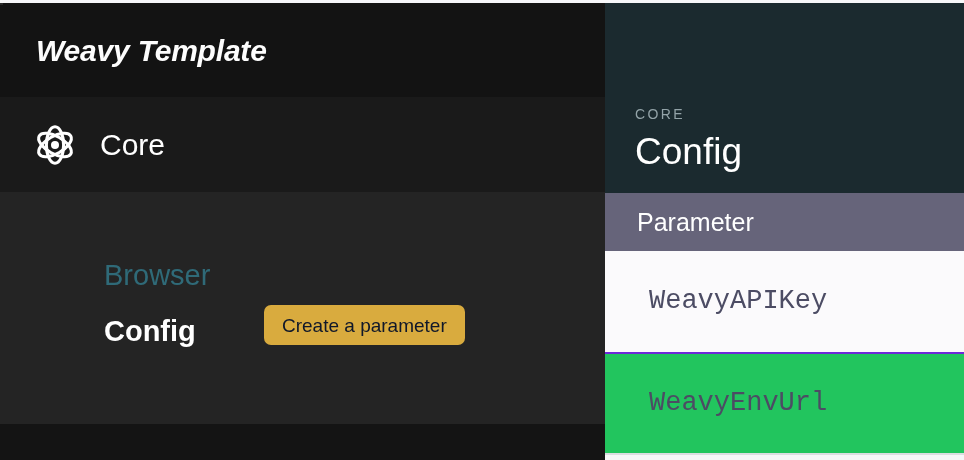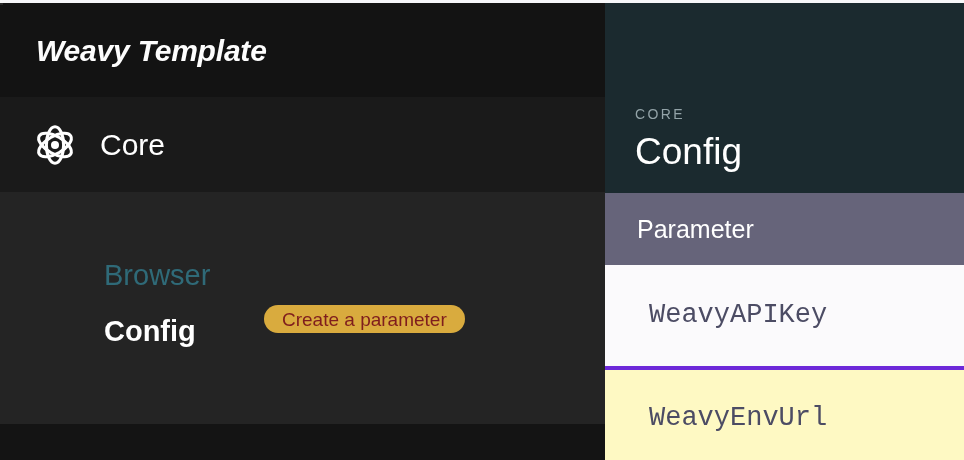--- a/index.html
+++ b/index.html
@@ -112,29 +112,29 @@
   .nav-item.active {
     color: #ffffff;
     font-weight: 700;
   }
   .nav-item-label { display: block; margin-top: 38px; }
 
   .create-btn {
     position: absolute;
     left: 264px;
     top: 113px;
-    height: 28px;
+    height: 40px;
     padding: 0 18px;
     display: inline-flex;
     align-items: center;
     justify-content: center;
     background: #d9ab3e;
-    color: #7f1d1d;
+    color: #0f172a;
     border: none;
-    border-radius: 18px;
+    border-radius: 7px;
     font-family: "Liberation Sans", sans-serif;
     font-size: 19px;
     line-height: 1;
     cursor: pointer;
     white-space: nowrap;
   }
 
   .left-footer {
     position: absolute;
     left: 0; top: 421px;
@@ -169,41 +169,41 @@
   }
   .detail-title {
     color: #ffffff;
     font-size: 37px;
     font-weight: 400;
     line-height: 1;
     display: block;
   }
 
   .table-head {
-    height: 72px;
+    height: 58px;
     background: #66647a;
     display: flex;
     align-items: center;
   }
   .table-head-cell {
     margin-left: 32px;
     color: #ffffff;
     font-size: 25px;
     font-weight: 400;
     line-height: 1;
   }
 
   .table-row {
     height: 101px;
     display: flex;
     align-items: center;
     box-sizing: border-box;
   }
   .table-row.odd  { background: #fbfafc; }
-  .table-row.even { background: #fef9c3; border-top: 4px solid #6d28d9; }
+  .table-row.even { background: #22c55e; border-top: 2px solid #6d28d9; }
   .table-cell {
     margin-left: 44px;
     color: #4c4c64;
     font-size: 27px;
     font-weight: 400;
     line-height: 1;
     font-family: Liberation Mono, monospace;
   }
   .row-sep {
     height: 2px;

